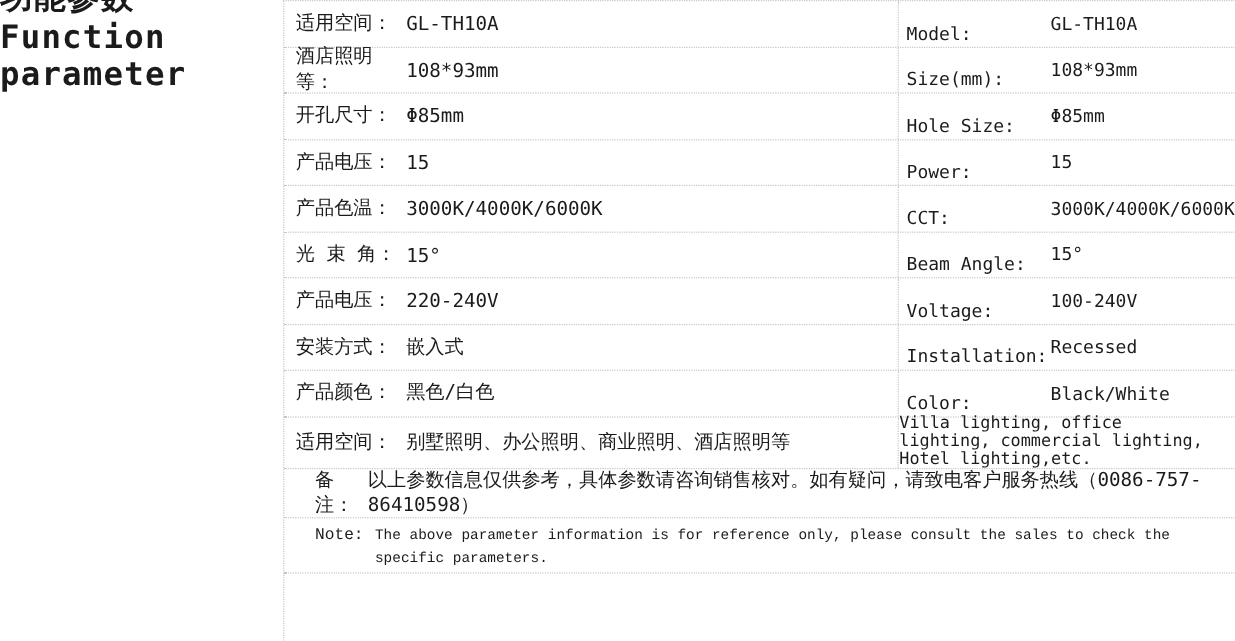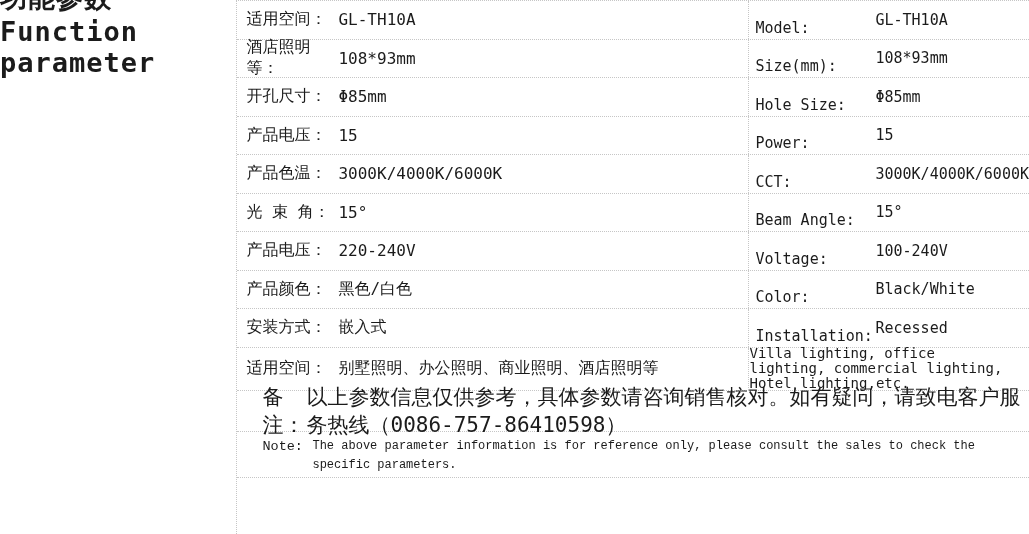--- a/index.html
+++ b/index.html
@@ -76,21 +76,21 @@
     font-size: 14px;
     line-height: 15px;
     padding-right: 20px;
   }
   .note-row {
     height: 41px;
     display: flex;
     align-items: center;
     border-bottom: 1px dotted #c6c6c6;
     padding-left: 25px;
-    font-size: 21px;
+    font-size: 16px;
   }
   .note-row-en {
     height: 46px;
     display: flex;
     align-items: center;
     border-bottom: 1px dotted #c6c6c6;
     padding-left: 25px;
     font-family: Liberation Mono, monospace;
   }
   .note-en-label {
@@ -191,37 +191,37 @@
         <span class="value-cn">220-240V</span>
       </div>
       <div class="cell-right">
         <span class="label-en">Voltage:</span>
         <span class="value-en">100-240V</span>
       </div>
     </div>
 
     <div class="row">
       <div class="cell-left">
+        <span class="label-cn">安装方式：</span>
+        <span class="value-cn">嵌入式</span>
+      </div>
+      <div class="cell-right">
+        <span class="label-en">Installation:</span>
+        <span class="value-en">Recessed</span>
+      </div>
+    </div>
+
+    <div class="row">
+      <div class="cell-left">
         <span class="label-cn">产品颜色：</span>
         <span class="value-cn">黑色/白色</span>
       </div>
       <div class="cell-right">
         <span class="label-en">Color:</span>
         <span class="value-en">Black/White</span>
-      </div>
-    </div>
-
-    <div class="row">
-      <div class="cell-left">
-        <span class="label-cn">安装方式：</span>
-        <span class="value-cn">嵌入式</span>
-      </div>
-      <div class="cell-right">
-        <span class="label-en">Installation:</span>
-        <span class="value-en">Recessed</span>
       </div>
     </div>
 
     <div class="row tall">
       <div class="cell-left">
         <span class="label-cn">适用空间：</span>
         <span class="value-cn">别墅照明、办公照明、商业照明、酒店照明等</span>
       </div>
       <div class="cell-right">
         <span class="value-en">Villa lighting, office lighting, commercial lighting, Hotel lighting,etc.</span>

